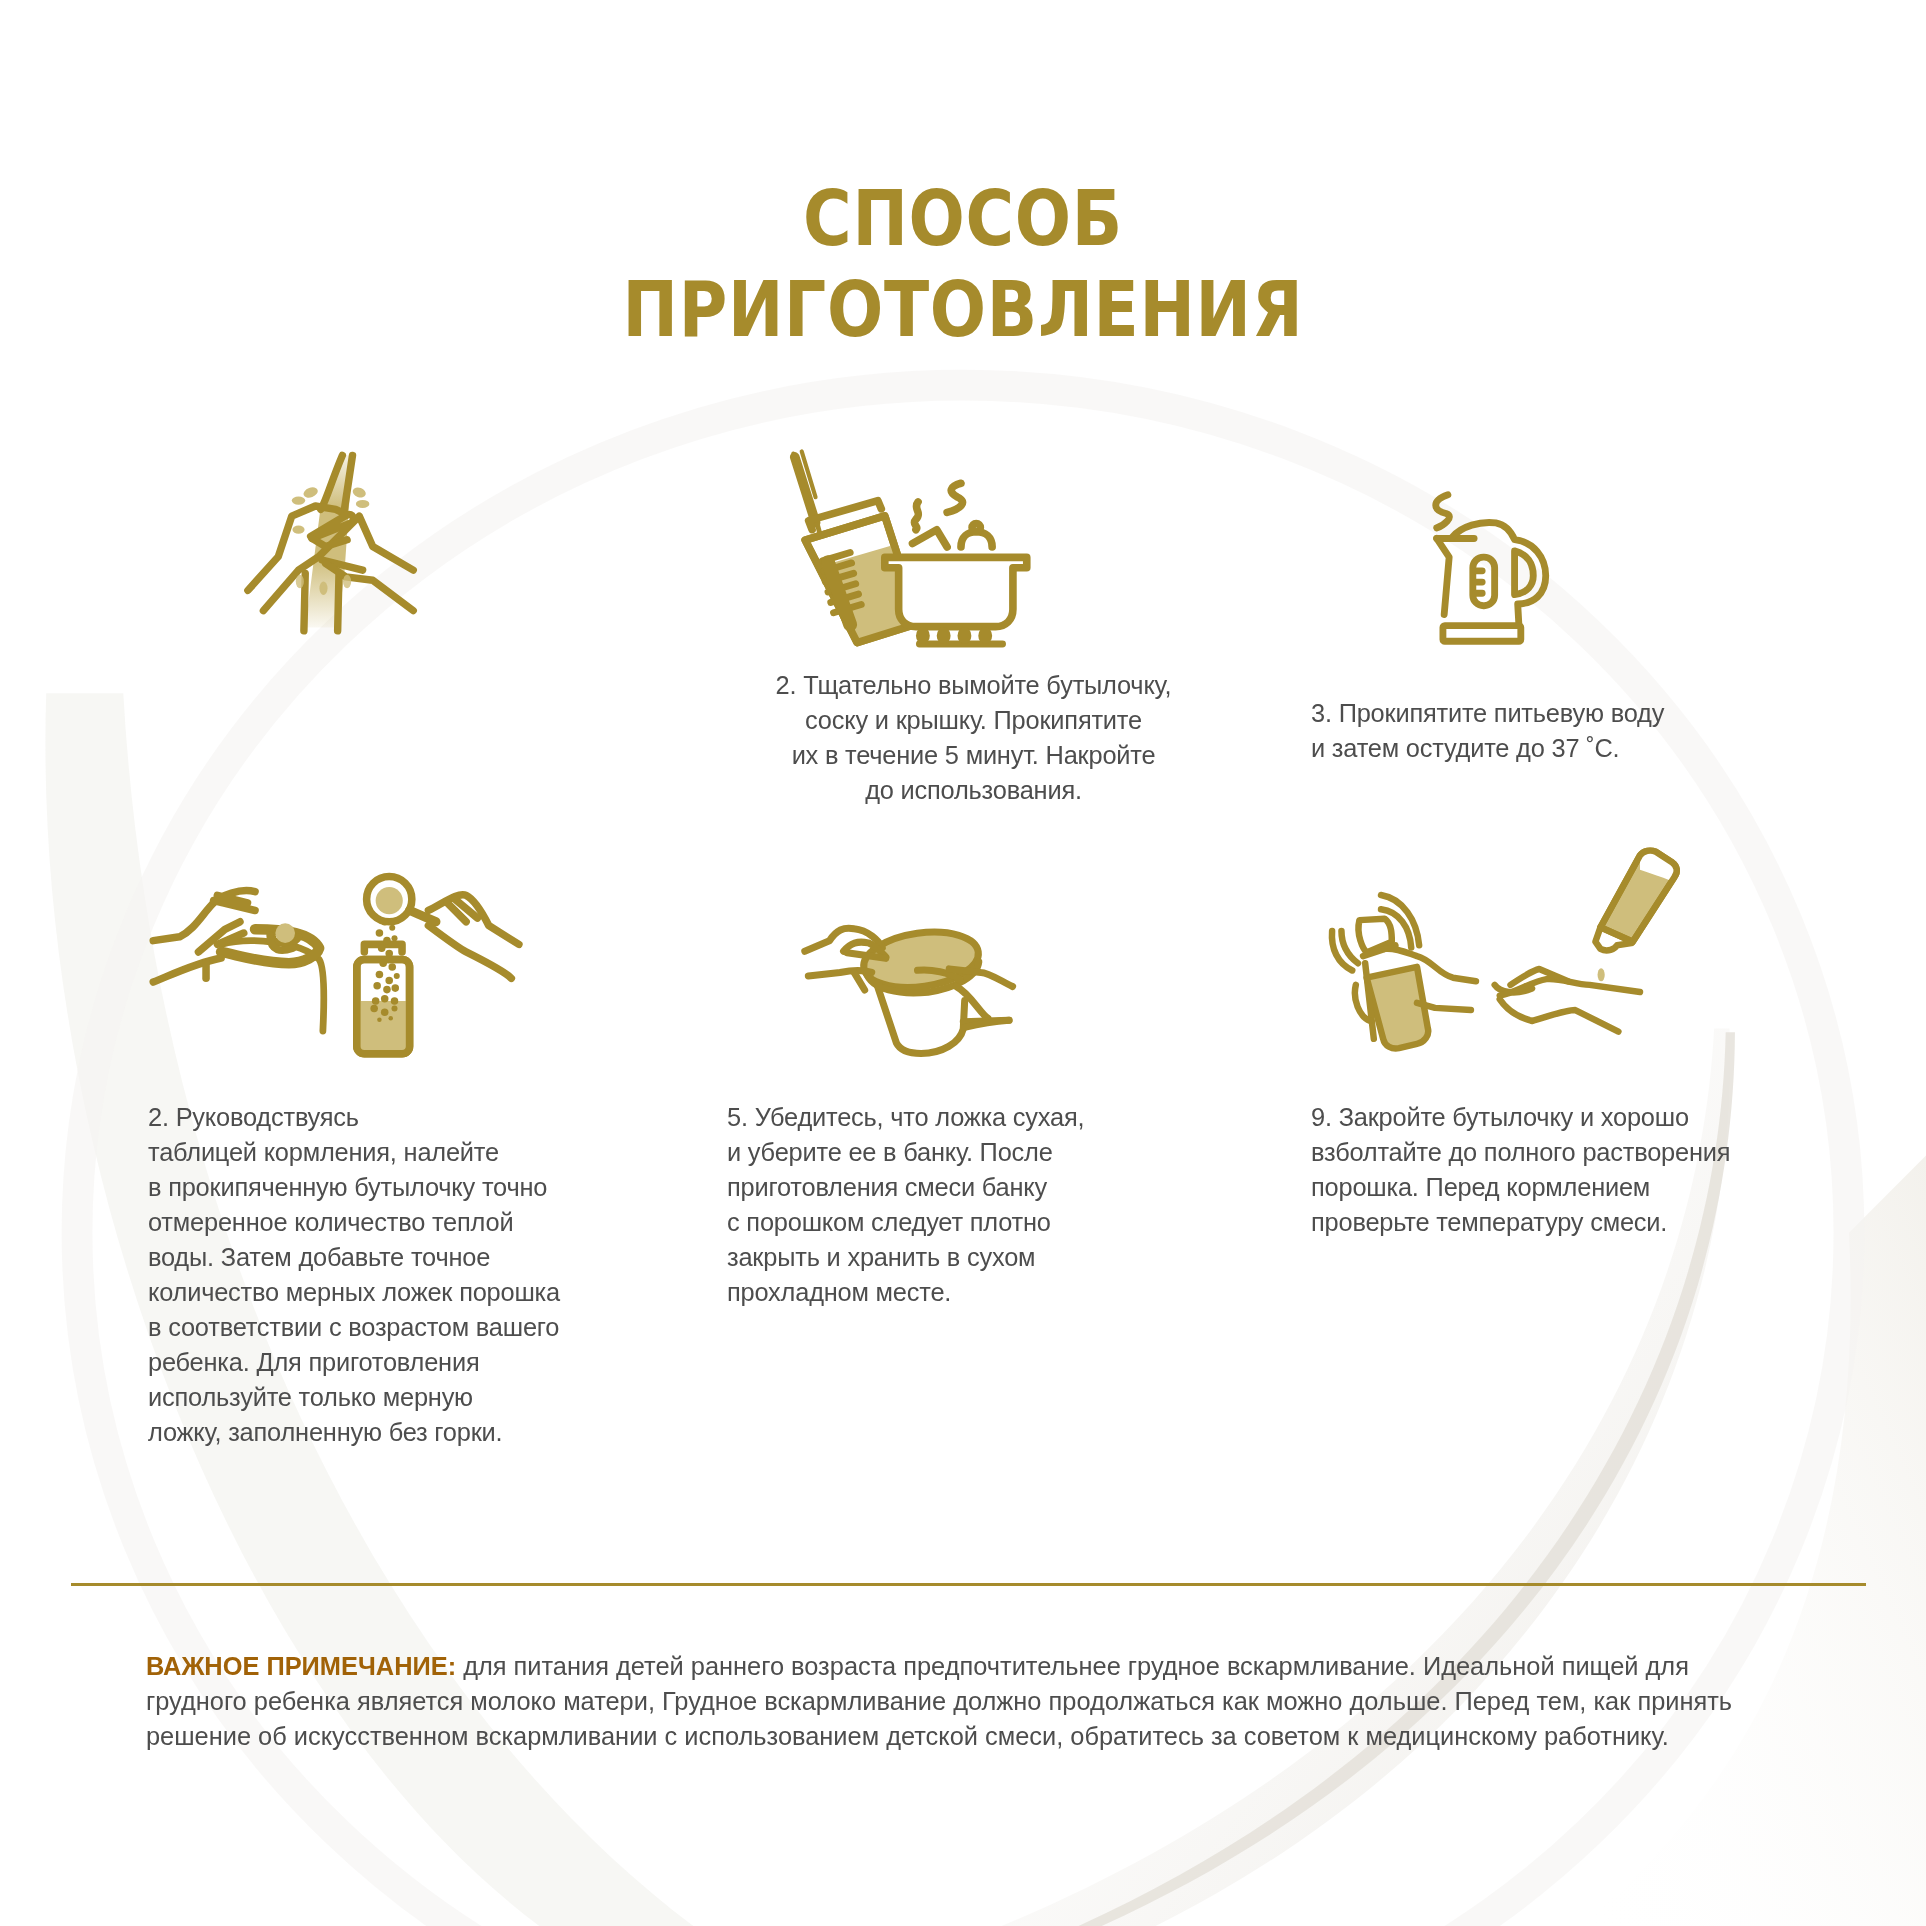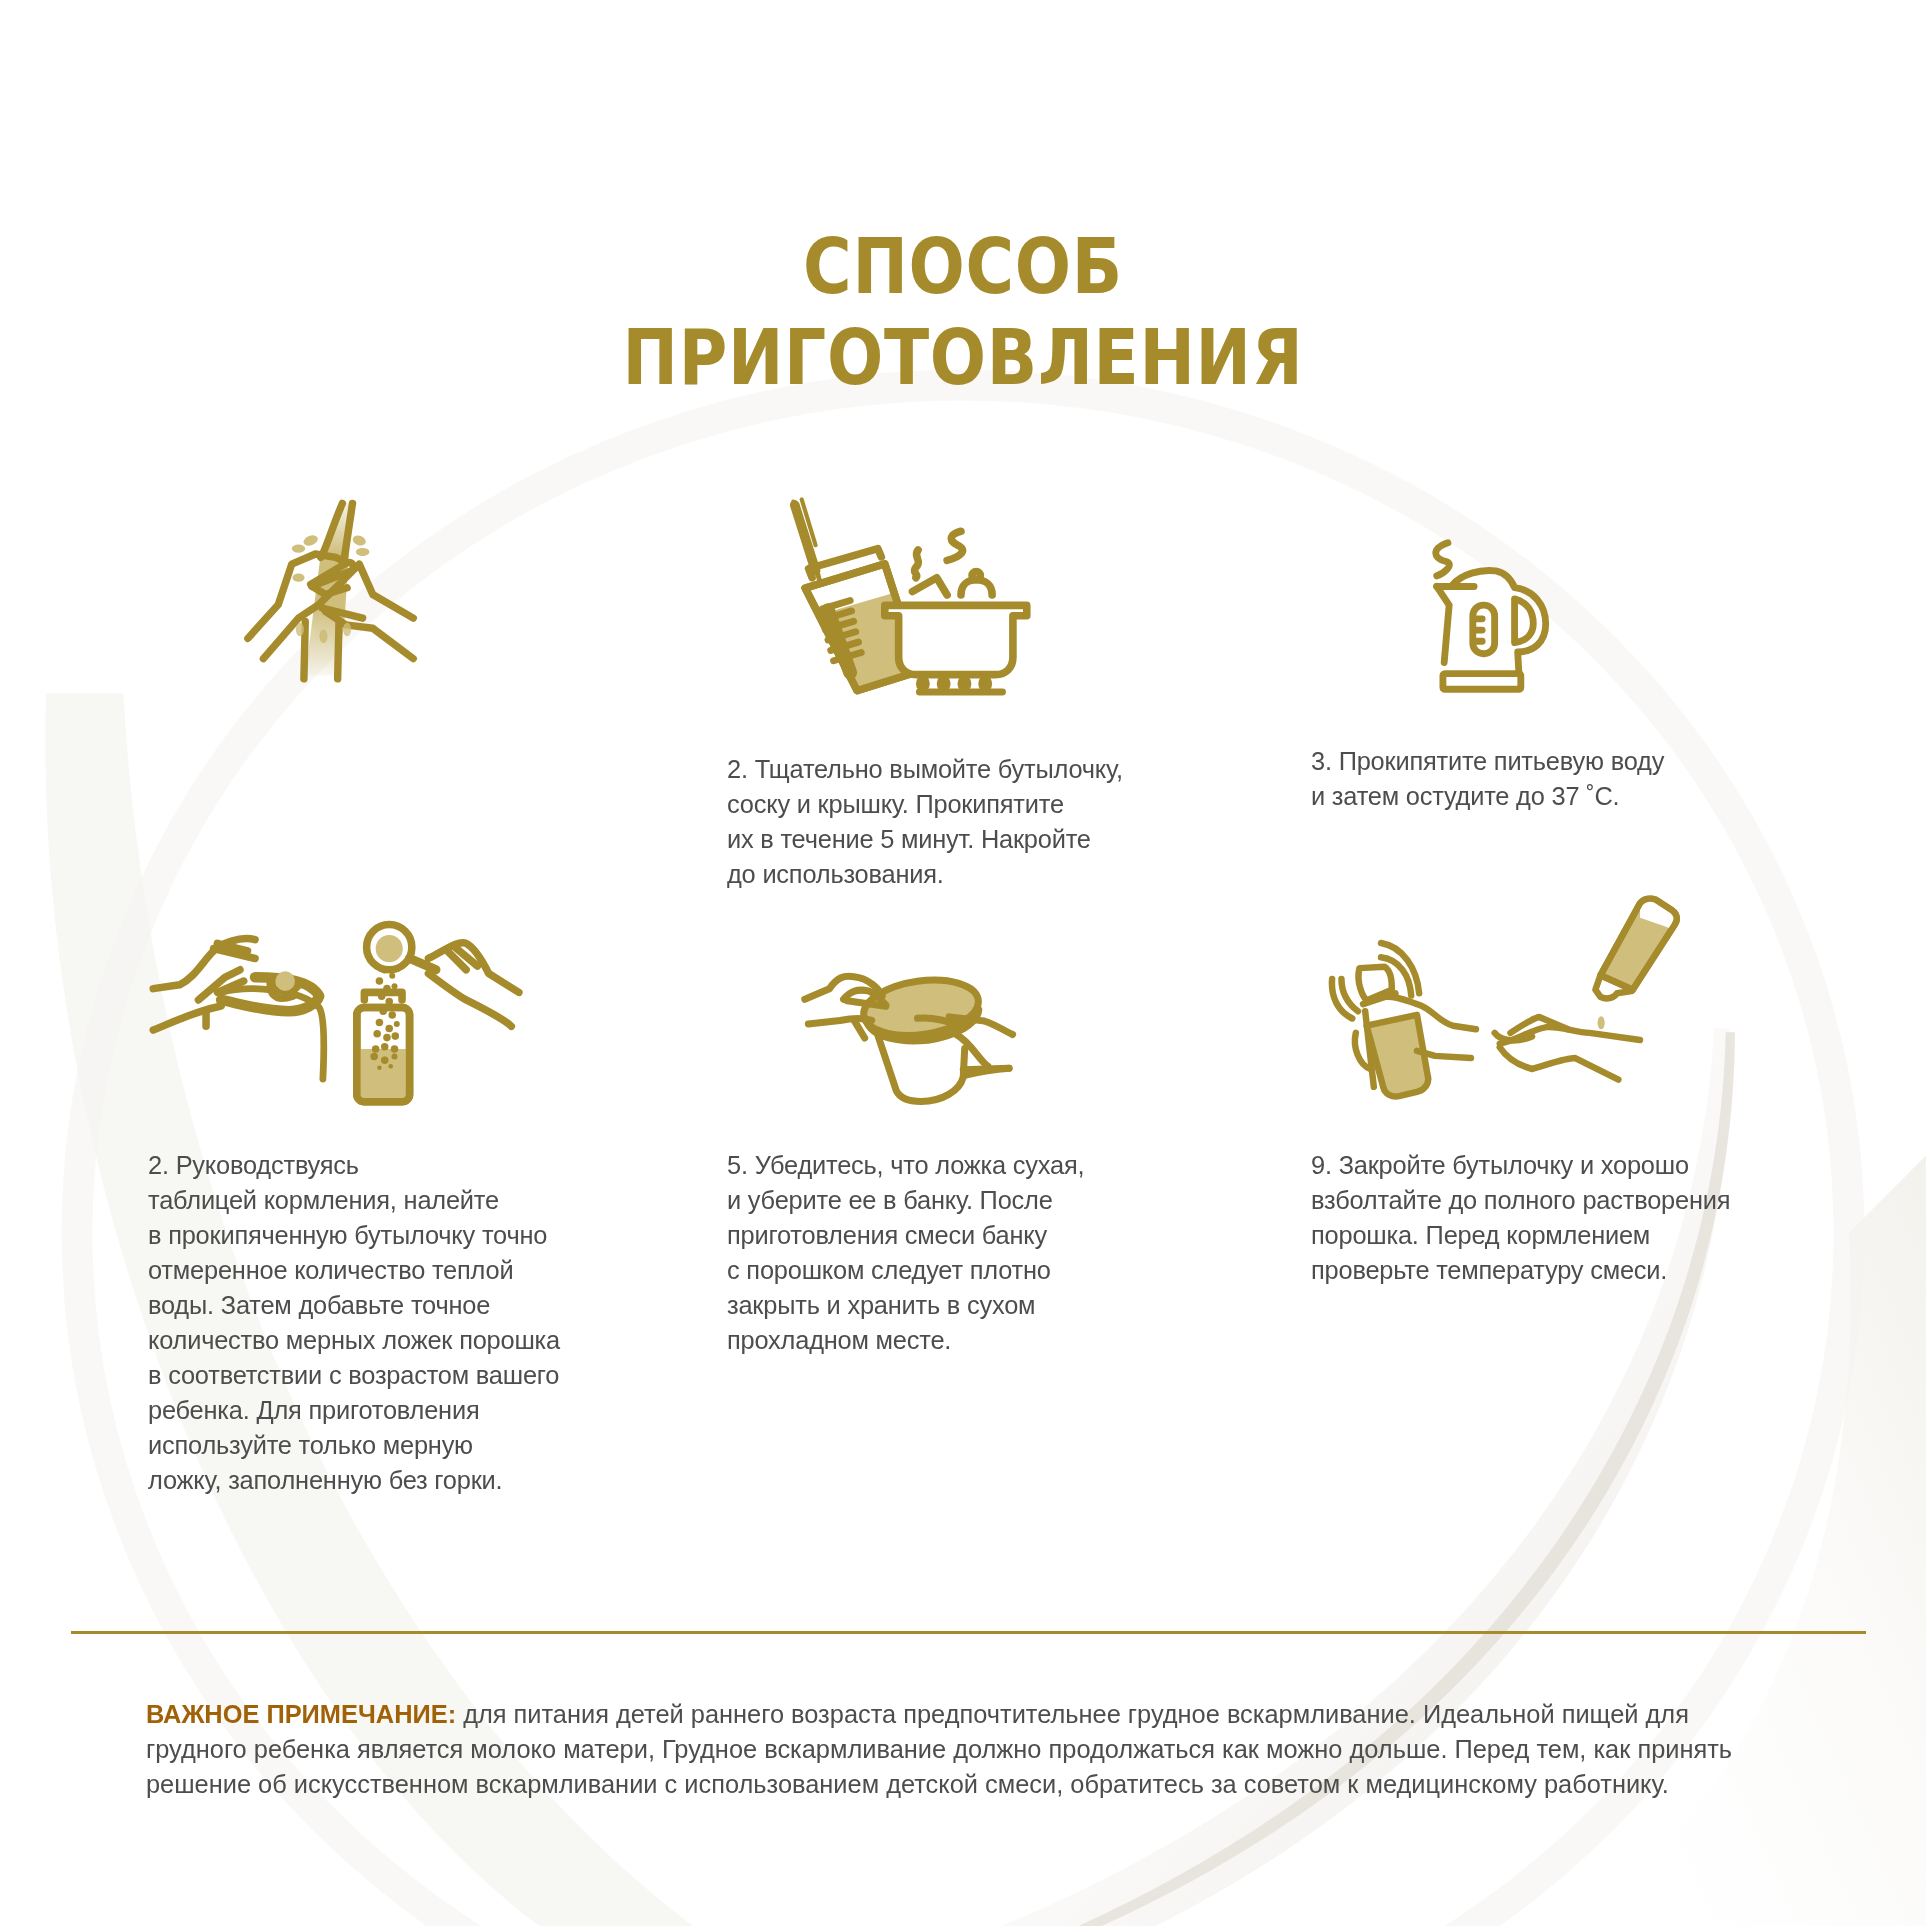--- a/index.html
+++ b/index.html
@@ -3,21 +3,21 @@
 <meta charset="utf-8">
 <style>
   html, body { margin: 0; padding: 0; }
   body {
     width: 1926px; height: 1926px; position: relative; overflow: hidden;
     background: #ffffff;
     font-family: "Liberation Sans", "DejaVu Sans", sans-serif;
     color: #4a4a4a;
   }
   .bg { position: absolute; inset: 0; z-index: 0; }
-  .page { position: absolute; inset: 0; z-index: 1; margin-top: 48px; }
+  .page { position: absolute; inset: 0; z-index: 1; }
 
   .title {
     position: absolute; left: 0; right: 0; top: 173px;
     text-align: center; color: #a68b2c;
     font-family: "DejaVu Sans", sans-serif; font-weight: bold;
     font-size: 77px; line-height: 91px; letter-spacing: 0.8px;
     transform: scaleX(0.86); transform-origin: center top;
   }
   .title div { display: block; }
 
@@ -133,21 +133,21 @@
       </g>
       <g fill="#a68b2c">
         <ellipse cx="215" cy="278" rx="10" ry="12"></ellipse>
         <ellipse cx="245" cy="278" rx="10" ry="12"></ellipse>
         <ellipse cx="275" cy="278" rx="10" ry="12"></ellipse>
         <ellipse cx="305" cy="278" rx="10" ry="12"></ellipse>
       </g>
     </svg>
   </div>
 
-  <div class="step" style="left:727px; top:704px; width:493px;">2. Тщательно вымойте бутылочку,
+  <div class="step" style="left:727px; top:668px; width:493px;text-align:center;">2. Тщательно вымойте бутылочку,
 соску и крышку. Прокипятите
 их в течение 5 минут. Накройте
 до использования.</div>
 
   <div class="icon" style="left:1418px; top:474px; width:162px; height:185px;">
     <svg viewBox="0 0 260 270">
       <g fill="none" stroke="#a68b2c" stroke-width="11" stroke-linecap="round" stroke-linejoin="round">
         <path d="M48 20 C 20 30, 25 45, 45 50 C 60 55, 40 70, 30 73"></path>
         <path d="M30 90 L 90 90"></path>
         <path d="M55 88 C 70 70, 100 62, 125 65 C 140 68, 150 80, 155 92 C 185 95, 205 120, 205 150 C 205 180, 185 195, 160 195 L 162 230"></path>

